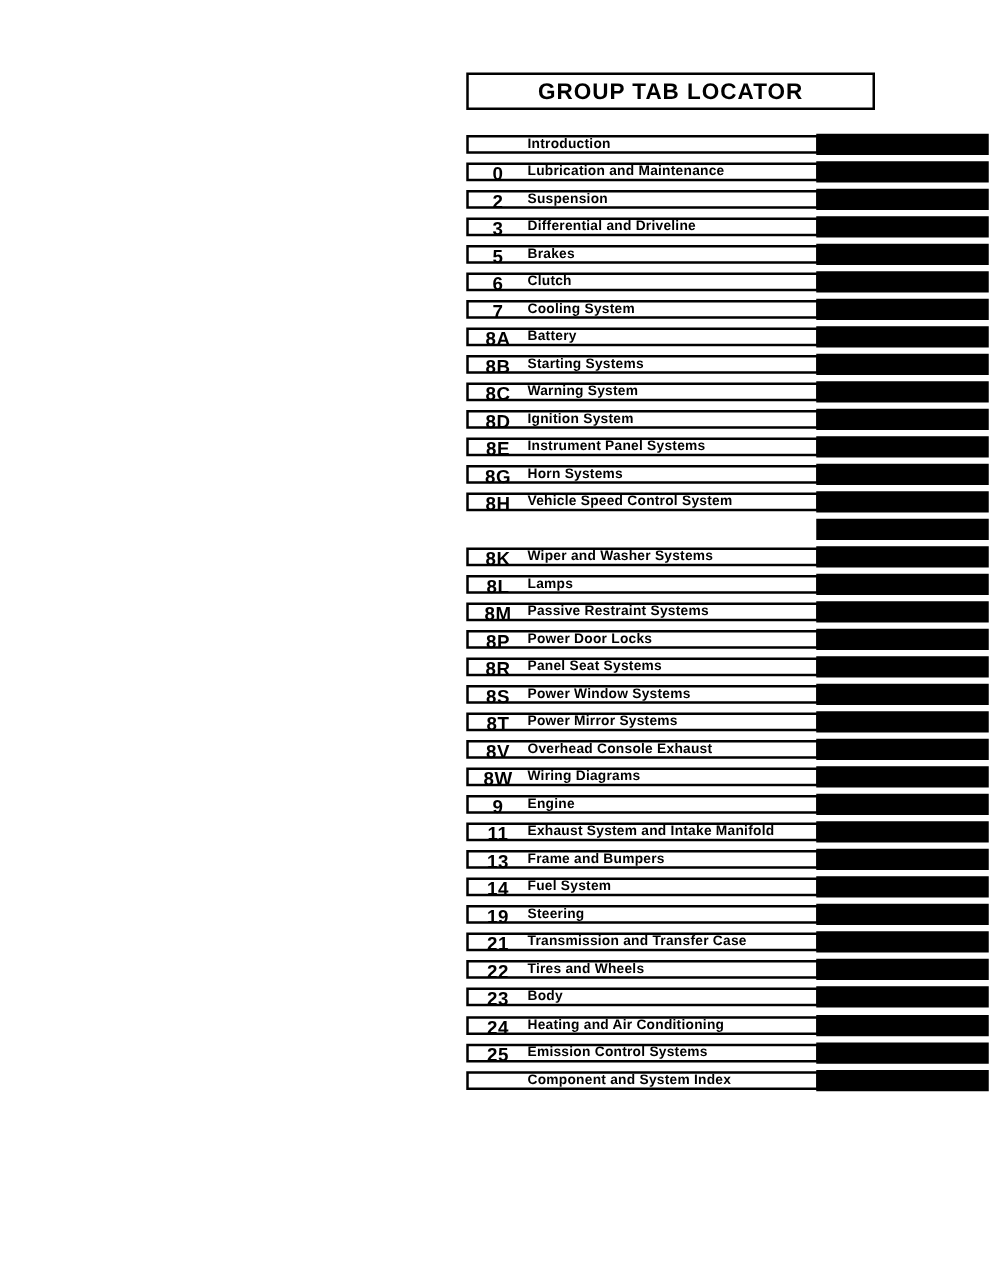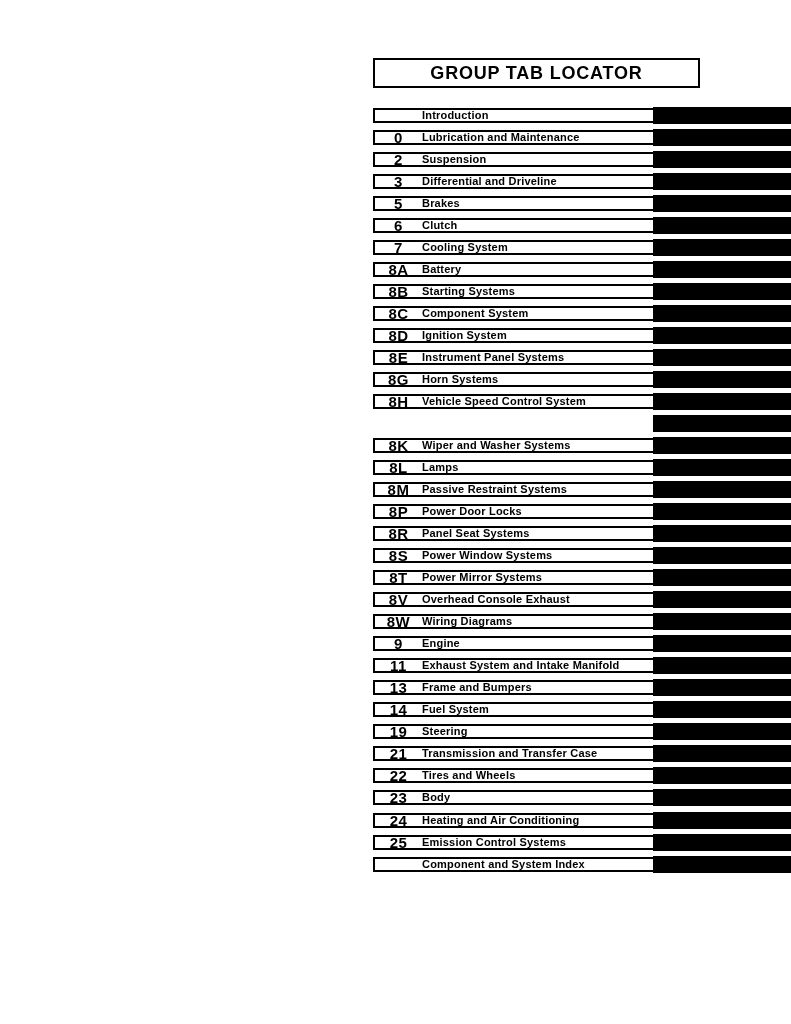--- a/index.html
+++ b/index.html
@@ -23,21 +23,21 @@
     color: #000; white-space: nowrap;
   }
   .rows {
     position: absolute; left: 373px; top: 105px; width: 418px;
   }
   .row { position: relative; height: 22.03px; }
   .row-box {
     position: absolute; left: 0; top: 3px;
     width: 278px; height: 11px;
     border: 2px solid #000; background: #fff;
-    display: flex; align-items: center;
+    display: flex; 
     overflow: visible;
   }
   .row-num {
     display: inline-block; width: 47px; flex: 0 0 47px;
     text-align: center;
     font-weight: bold; font-size: 15px; line-height: 1;
     letter-spacing: 0.5px; color: #000;
   }
   .row-label {
     font-weight: bold; font-size: 11px; line-height: 1;
@@ -127,21 +127,21 @@
     <div class="row-box">
       <span class="row-num">8B</span>
       <span class="row-label">Starting Systems</span>
     </div>
     <div class="row-tab" style="background: rgb(0, 0, 0);"></div>
   </div>
 
   <div class="row">
     <div class="row-box">
       <span class="row-num">8C</span>
-      <span class="row-label">Component System</span>
+      <span class="row-label">Warning System</span>
     </div>
     <div class="row-tab" style="background: rgb(0, 0, 0);"></div>
   </div>
 
   <div class="row">
     <div class="row-box">
       <span class="row-num">8D</span>
       <span class="row-label">Ignition System</span>
     </div>
     <div class="row-tab" style="background: rgb(0, 0, 0);"></div>

